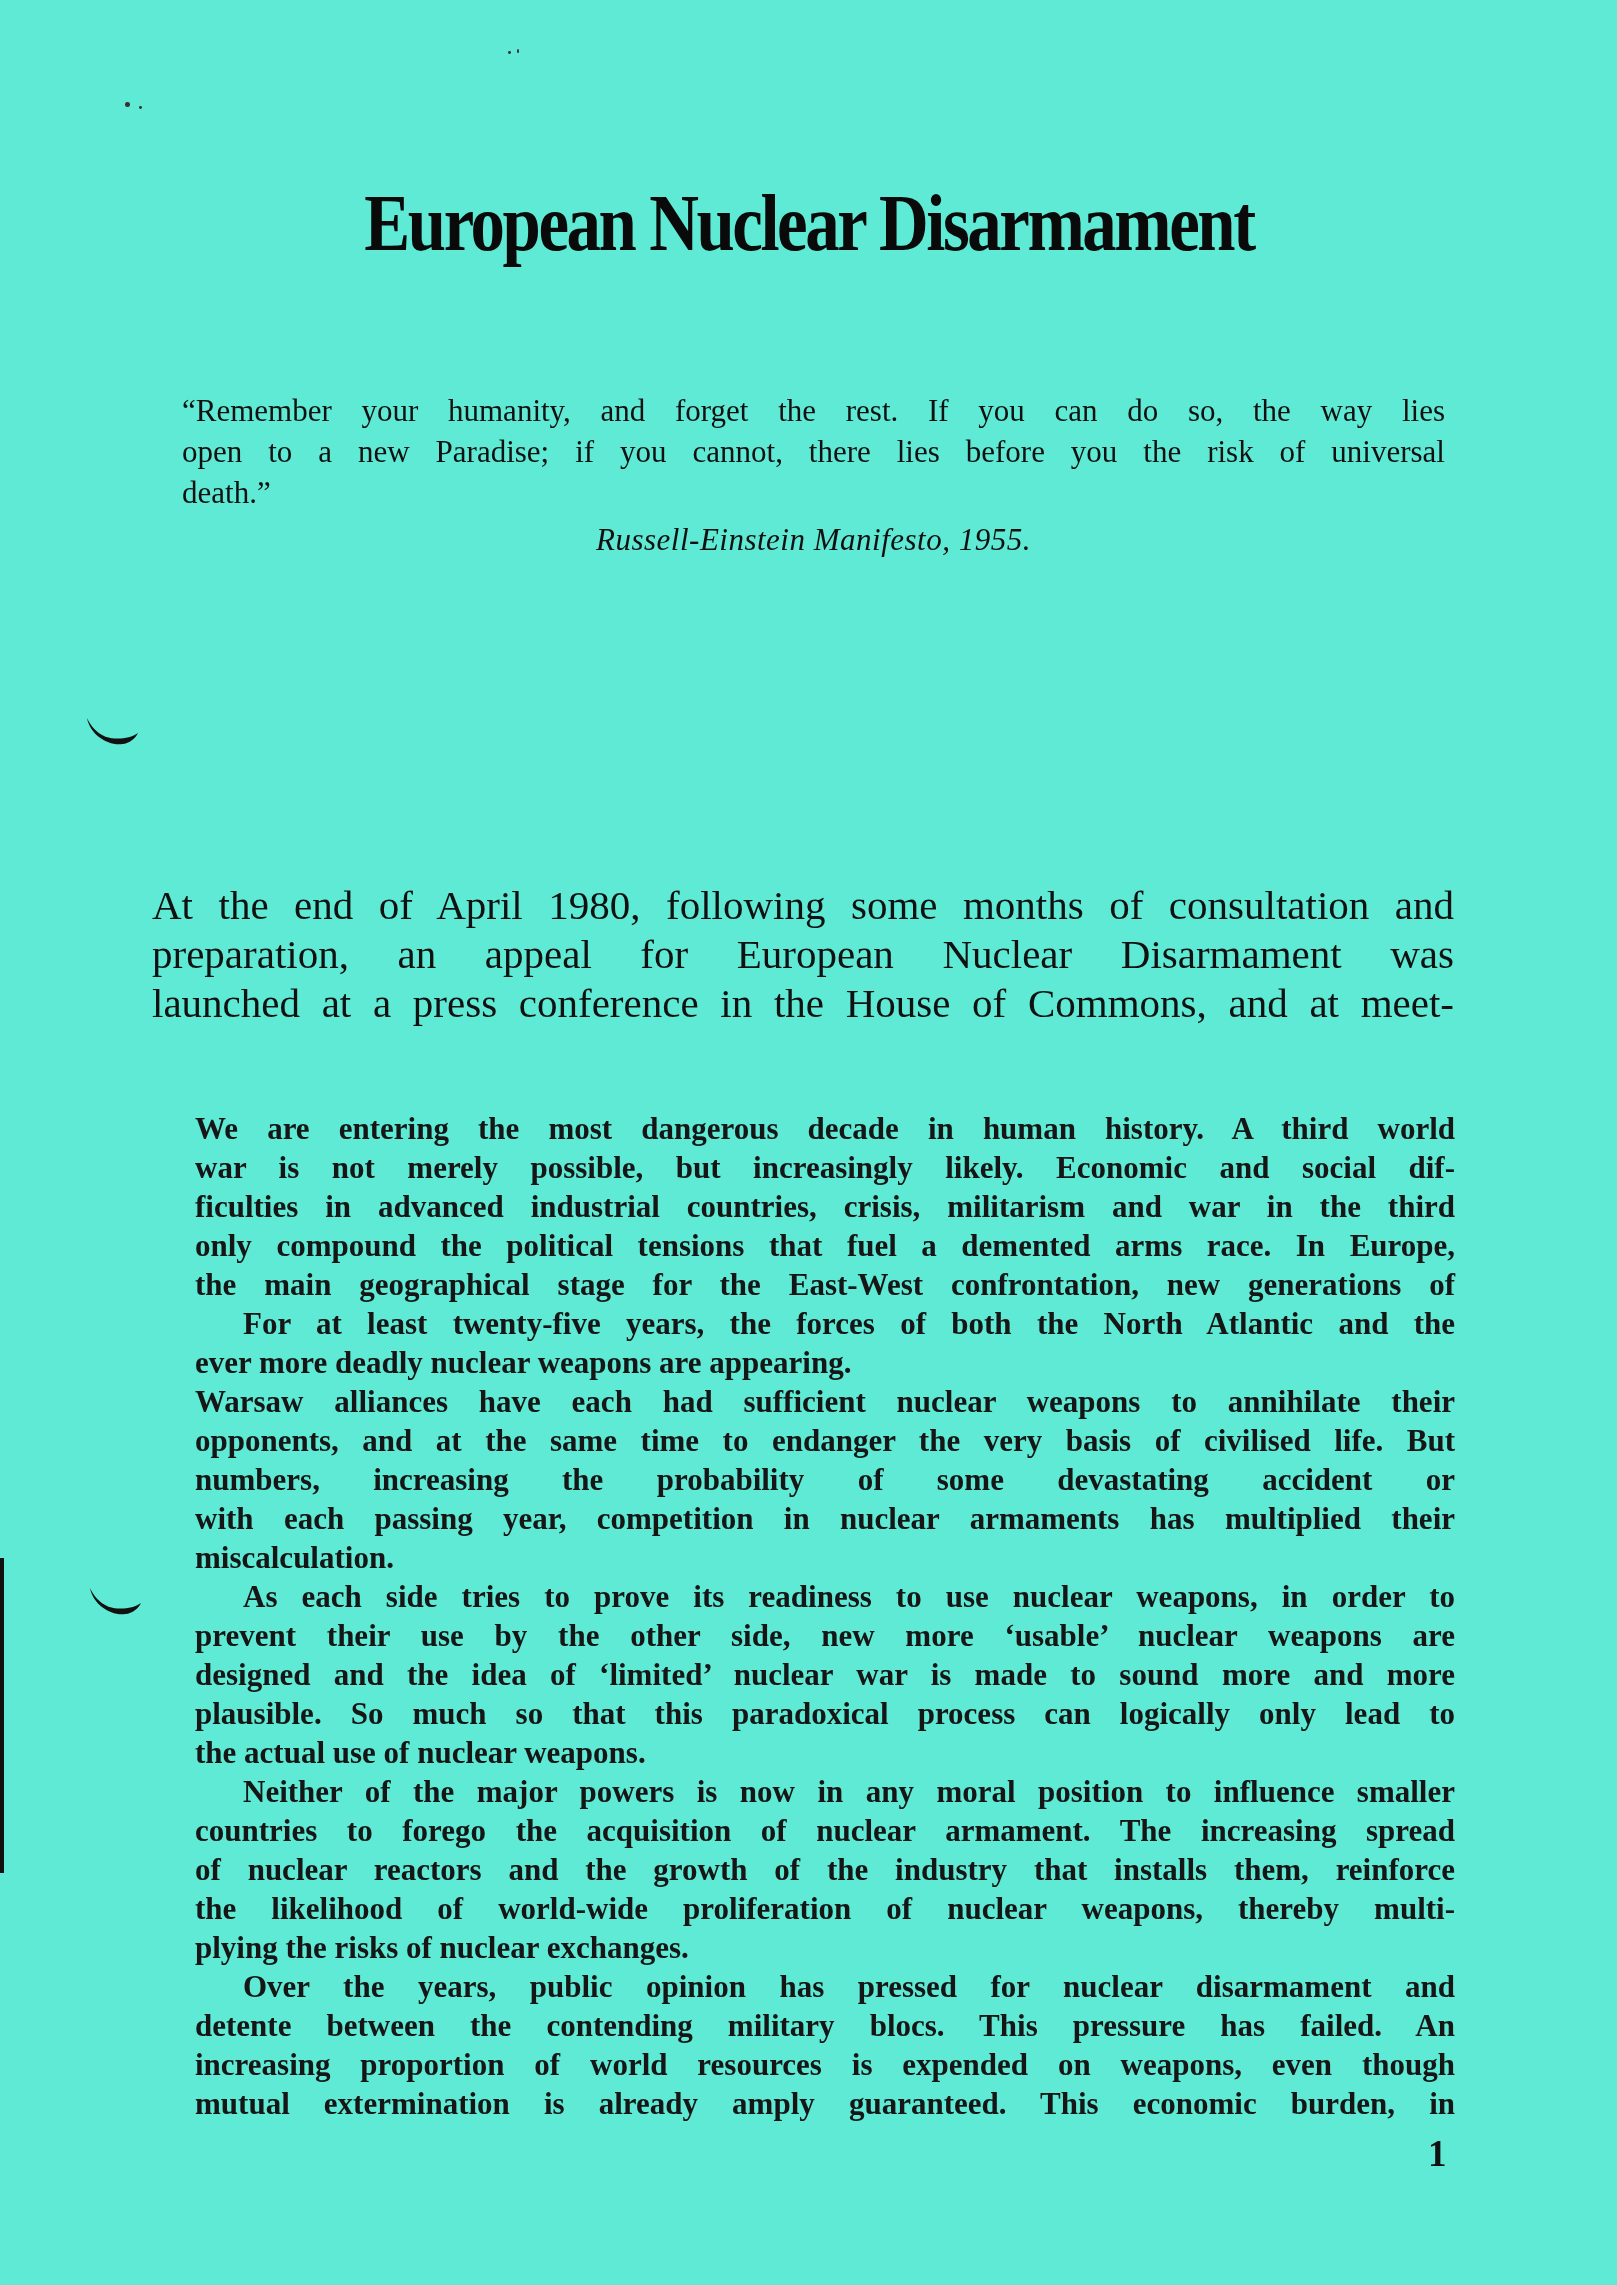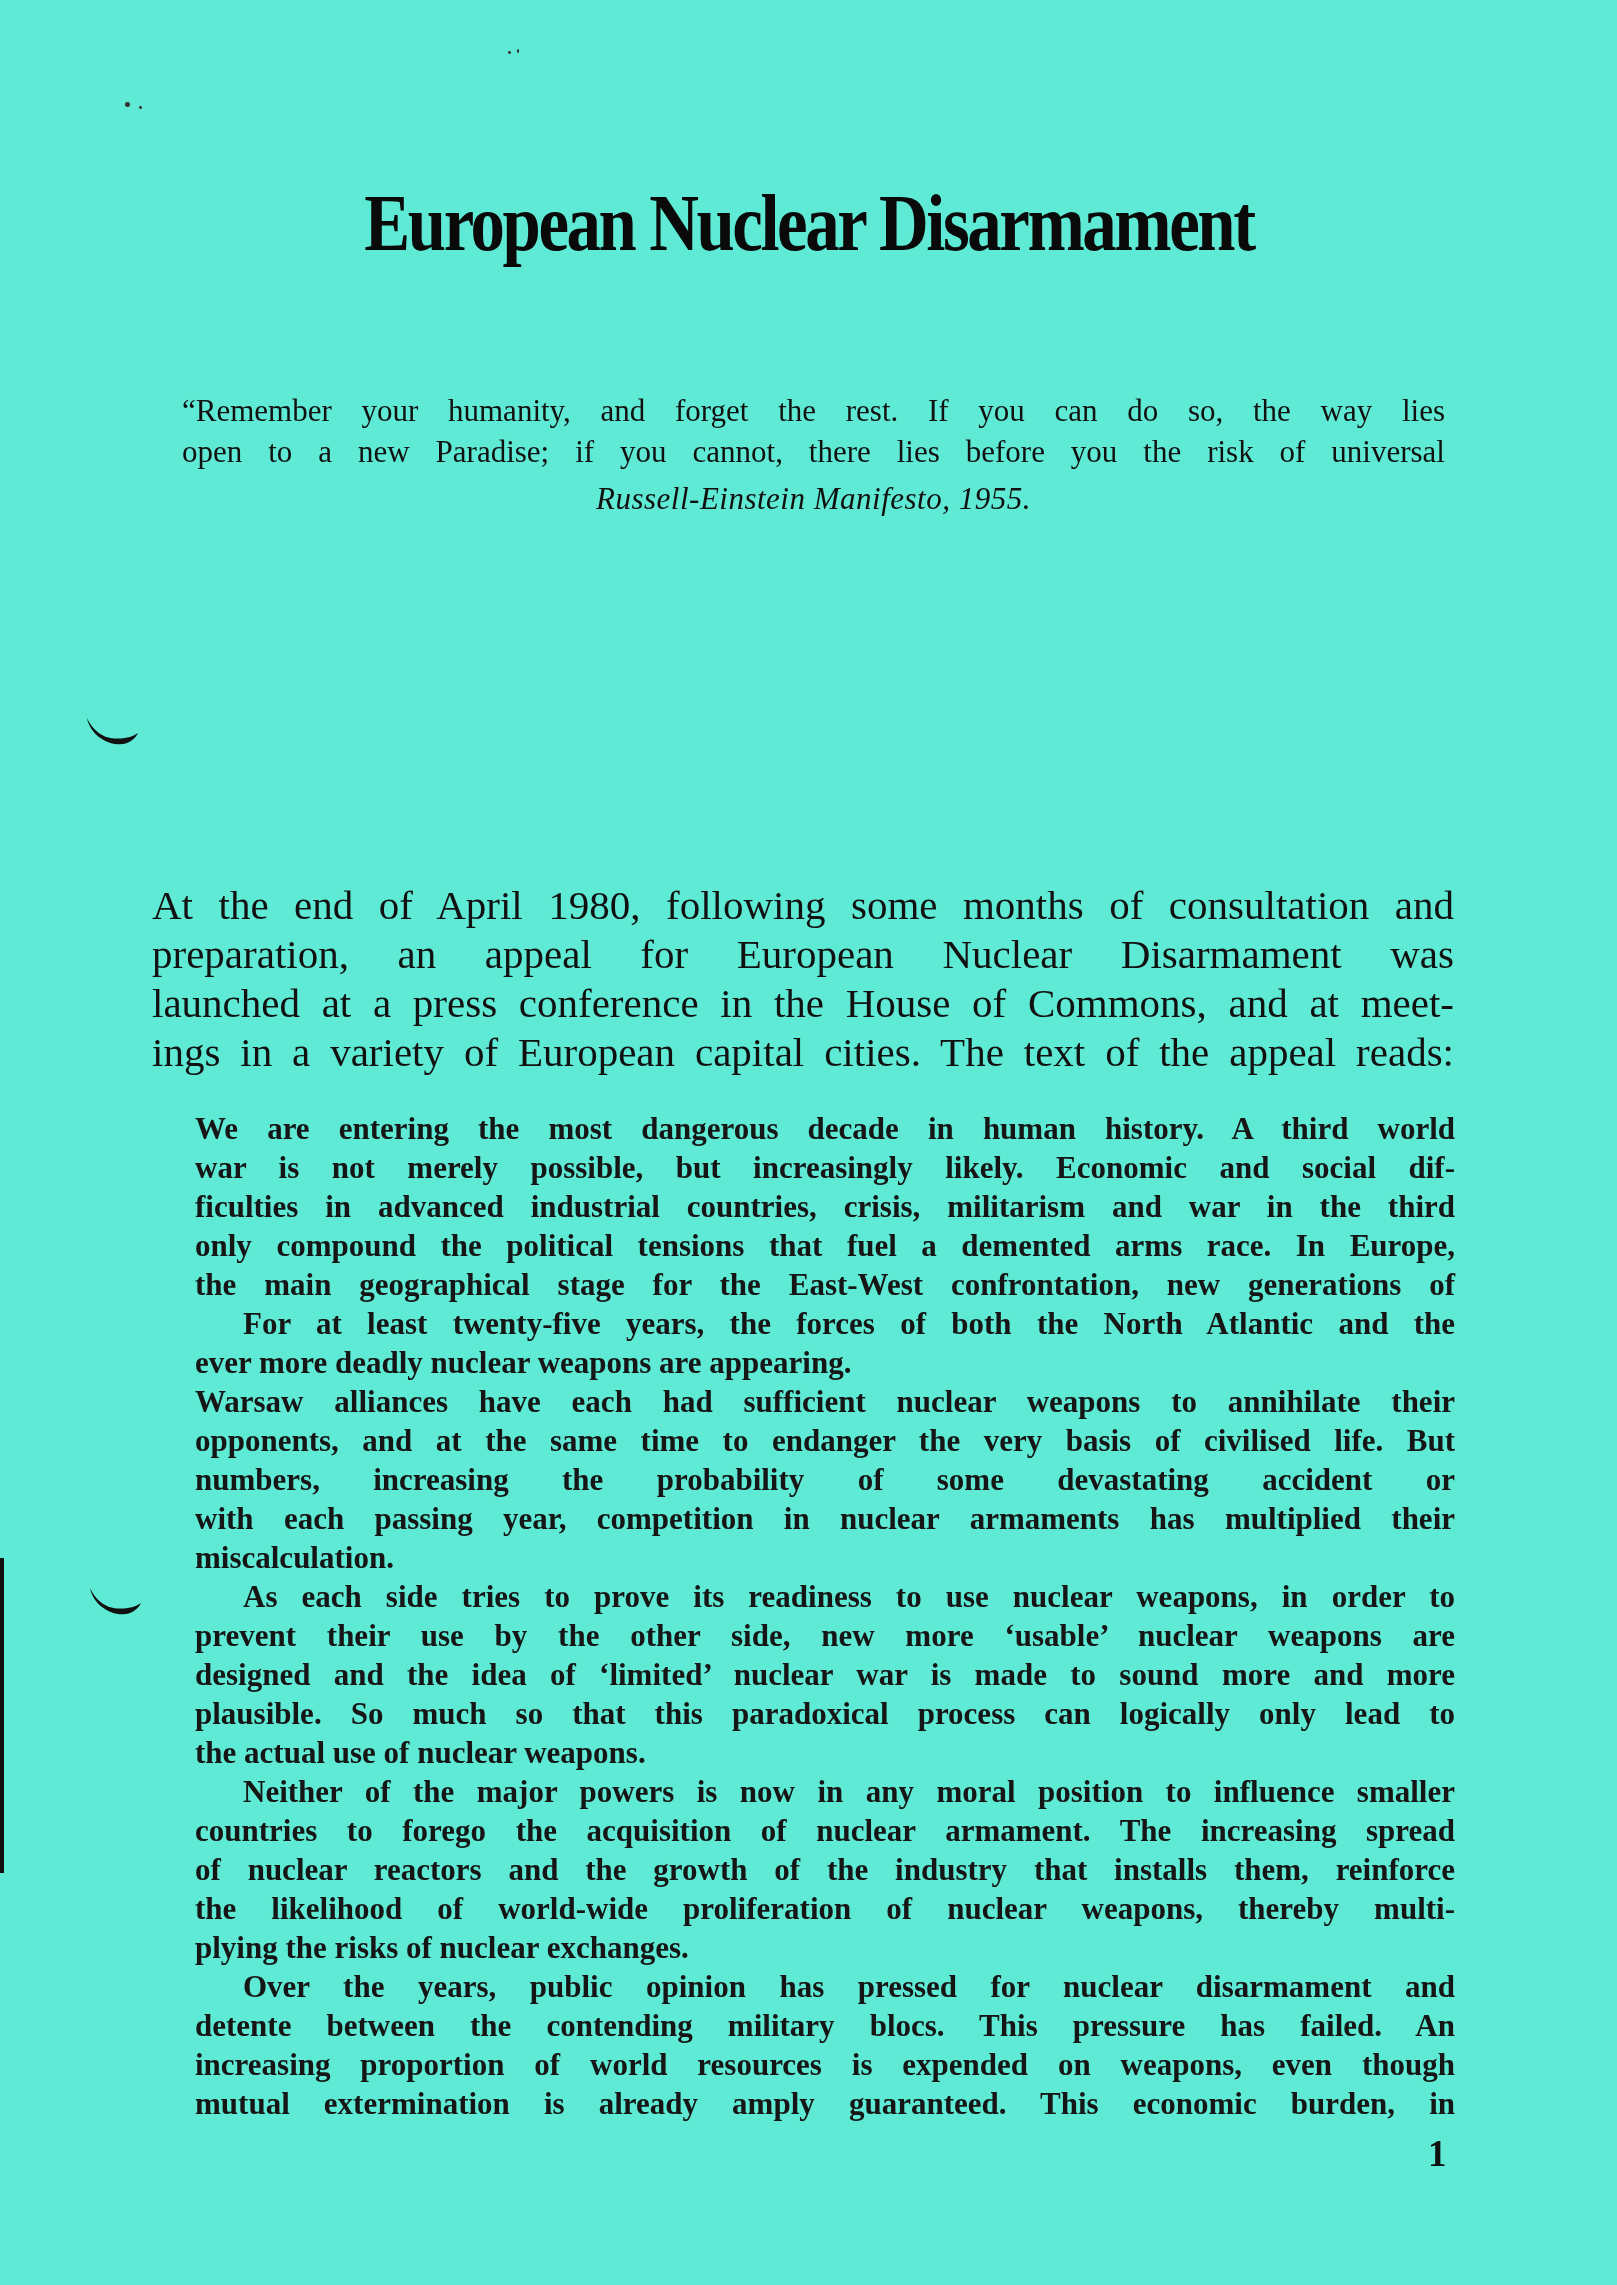--- a/index.html
+++ b/index.html
@@ -37,35 +37,35 @@
   <span class="speck" style="left:125px;top:102px;width:4.6px;height:4.6px;"></span>
   <span class="speck" style="left:139px;top:106px;width:2.8px;height:2.8px;"></span>
   <span class="speck" style="left:508px;top:51px;width:2.8px;height:2.8px;"></span>
   <span class="speck" style="left:517px;top:49px;width:1.9px;height:3.7px;"></span>
 
   <h1 class="title" style="margin:0;">European Nuclear Disarmament</h1>
 
   <div class="epigraph">
     <span class="line">“Remember your humanity, and forget the rest. If you can do so, the way lies</span>
     <span class="line">open to a new Paradise; if you cannot, there lies before you the risk of universal</span>
+    <span class="line last">death.”</span>
     <span class="attrib">Russell-Einstein Manifesto, 1955.</span>
   </div>
 
   <div class="crescent" style="left:85px;top:716px;">
     <svg viewBox="0 0 58 34" aria-hidden="true">
         <path d="M2 2 C6 20 24 32 40 30 C48 29 54 24 57 18 C48 24 34 26 22 22 C12 18 6 10 2 2 Z" fill="#111"></path>
       </svg>
   </div>
 
 
   <div class="body">
     <span class="line">At the end of April 1980, following some months of consultation and</span>
     <span class="line">preparation, an appeal for European Nuclear Disarmament was</span>
     <span class="line">launched at a press conference in the House of Commons, and at meet-</span>
-    <span class="line">ings in a variety of European capital cities. The text of the appeal reads:</span>
   </div>
 
   <div class="appeal" id="appeal">
       <span class="line">We are entering the most dangerous decade in human history. A third world</span>
       <span class="line">war is not merely possible, but increasingly likely. Economic and social dif-</span>
       <span class="line">ficulties in advanced industrial countries, crisis, militarism and war in the third</span>
       <span class="line">only compound the political tensions that fuel a demented arms race. In Europe,</span>
       <span class="line">the main geographical stage for the East-West confrontation, new generations of</span>
       <span class="line indent">For at least twenty-five years, the forces of both the North Atlantic and the</span>
       <span class="line end">ever more deadly nuclear weapons are appearing.</span>

